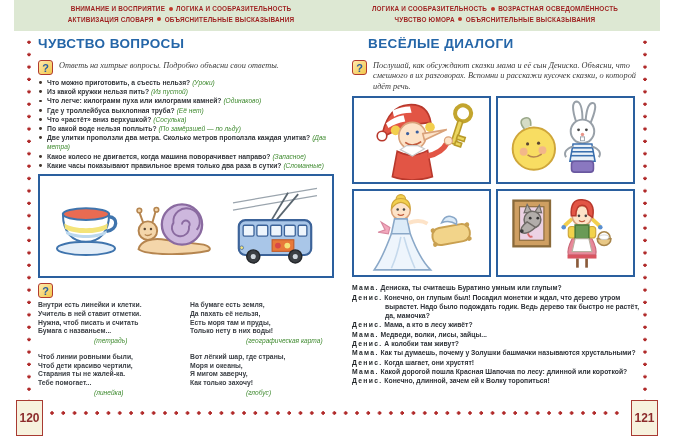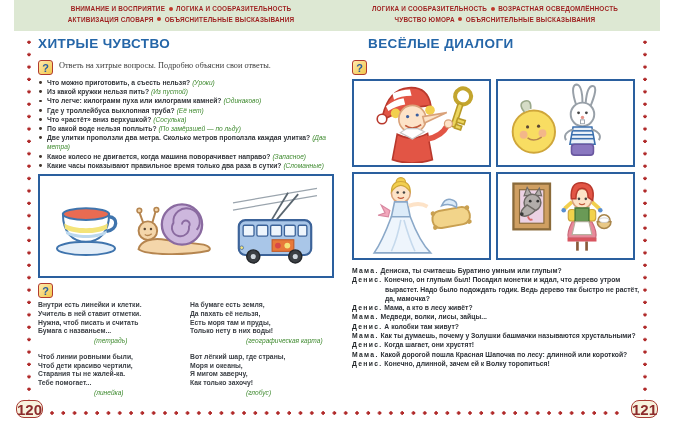--- a/index.html
+++ b/index.html
@@ -14,21 +14,21 @@
        margin:0 3.5px 1px;vertical-align:middle;}
   .title{position:absolute;top:36px;font-size:13.5px;font-weight:bold;color:#2566a8;letter-spacing:.4px;}
   .title-left{left:38px;}.title-right{left:368px;}
   .page{position:absolute;top:60px;}
   .page-left{left:38px;width:296px;}
   .page-right{left:352px;width:288px;}
   .task{display:flex;gap:6px;align-items:flex-start;margin:0 0 2px;}
   .ticon{flex:0 0 15px;height:15px;background:linear-gradient(135deg,#ffeaae,#f1c74a);
          border:1.5px solid #b23b2e;border-radius:3px;color:#2a5f9e;font-weight:bold;
          font-size:11px;line-height:15px;text-align:center;box-sizing:border-box;}
-  .task p{margin:1px 0 0;font-family:"Liberation Serif",serif;font-size:8.3px;line-height:10.4px;color:#3a3a3a;}
+  .task p{margin:1px 0 0;font-family:"Liberation Serif",serif;font-size:8.3px;line-height:10.4px;color:#3a3a3a;font-style:italic;}
   .qs{list-style:none;margin:3px 0 0;padding:0;}
   .qs li{position:relative;padding-left:9px;font-size:6.8px;font-weight:bold;color:#33363b;line-height:9.2px;}
   .qs li::before{content:"";position:absolute;left:1px;top:3.2px;width:2.8px;height:2.8px;
                  border-radius:50%;background:#42362e;}
   .a{color:#3f8a2f;font-style:italic;font-weight:normal;font-size:6.6px;}
   .picbox{margin:4px 0 5px;width:292px;height:100px;border:2px solid #2a5f9e;background:#fff;
           display:flex;align-items:center;justify-content:space-evenly;}
   .riddles{display:flex;gap:8px;margin-top:3px;}
   .rcol{width:144px;}
   .stanza{margin-bottom:7px;}
@@ -41,41 +41,41 @@
   .dialogue p{margin:0;font-size:6.8px;line-height:9.3px;color:#2e3238;
               padding-left:33px;text-indent:-33px;font-weight:bold;}
   .sp{letter-spacing:1.3px;color:#1f2326;}
   .dots-v{position:absolute;top:40px;height:361px;width:4px;background-repeat:repeat-y;
     background-image:radial-gradient(circle at 2px 2.2px,#b02a2a 1.5px,rgba(176,42,42,0) 1.9px);
     background-size:4px 12.4px;}
   .dots-h{position:absolute;left:50px;top:411px;width:576px;height:4px;background-repeat:repeat-x;
     background-image:radial-gradient(circle at 2px 2px,#b02a2a 1.5px,rgba(176,42,42,0) 1.9px);
     background-size:11.3px 4px;}
   #dots-left{left:27px;}#dots-right{left:643px;}
-  .badge{position:absolute;top:400px;width:27px;height:18px;box-sizing:border-box;
-         border:1.6px solid #a83a32;border-radius:8px;background:#f7f2de;color:#8c2b2b;
-         font-weight:bold;font-size:15px;display:flex;align-items:center;justify-content:center;}
+  .badge{position:absolute;top:400px;width:27px;height:36px;box-sizing:border-box;
+         border:1.6px solid #a83a32;border-radius:0;background:#f7f2de;color:#8c2b2b;
+         font-weight:bold;font-size:12px;display:flex;align-items:center;justify-content:center;}
   #badge-left{left:16px;}#badge-right{left:631px;}
 </style>
 </head>
 <body>
 
 <div class="band"></div>
 
 <div class="hdr hdr-left">
   <div><span>ВНИМАНИЕ И ВОСПРИЯТИЕ</span><span class="sep"></span><span>ЛОГИКА И СООБРАЗИТЕЛЬНОСТЬ</span></div>
   <div><span>АКТИВИЗАЦИЯ СЛОВАРЯ</span><span class="sep"></span><span>ОБЪЯСНИТЕЛЬНЫЕ ВЫСКАЗЫВАНИЯ</span></div>
 </div>
 
 <div class="hdr hdr-right">
   <div><span>ЛОГИКА И СООБРАЗИТЕЛЬНОСТЬ</span><span class="sep"></span><span>ВОЗРАСТНАЯ ОСВЕДОМЛЁННОСТЬ</span></div>
   <div><span>ЧУВСТВО ЮМОРА</span><span class="sep"></span><span>ОБЪЯСНИТЕЛЬНЫЕ ВЫСКАЗЫВАНИЯ</span></div>
 </div>
 
-<div class="title title-left">ХИТРЫЕ ЧУВСТВО</div>
+<div class="title title-left">ЧУВСТВО ВОПРОСЫ</div>
 <div class="title title-right">ВЕСЁЛЫЕ ДИАЛОГИ</div>
 
 <div class="page page-left">
 
   <div class="task">
     <span class="ticon">?</span>
     <p>Ответь на хитрые вопросы. Подробно объясни свои ответы.</p>
   </div>
 
   <ul class="qs">
@@ -171,20 +171,21 @@
         <div class="ans">(глобус)</div>
       </div>
     </div>
   </div>
 </div>
 
 <div class="page page-right">
 
   <div class="task">
     <span class="ticon">?</span>
+    <p>Послушай, как обсуждают сказки мама и её сын Дениска. Объясни, что смешного в их разговорах. Вспомни и расскажи кусочек сказки, о которой идёт речь.</p>
   </div>
 
   <div class="grid">
     <div class="cell">
       <svg width="126" height="80" viewBox="0 0 150 100">
         <g transform="rotate(18 122 30)">
           <circle cx="122" cy="16" r="10" fill="none" stroke="#c3a52e" stroke-width="5"></circle>
           <rect x="119" y="26" width="6" height="30" rx="2" fill="#ecd65e" stroke="#b89a28" stroke-width="2"></rect>
           <rect x="124" y="44" width="10" height="5" fill="#ecd65e" stroke="#b89a28" stroke-width="2"></rect>
           <rect x="124" y="52" width="8" height="5" fill="#ecd65e" stroke="#b89a28" stroke-width="2"></rect>

